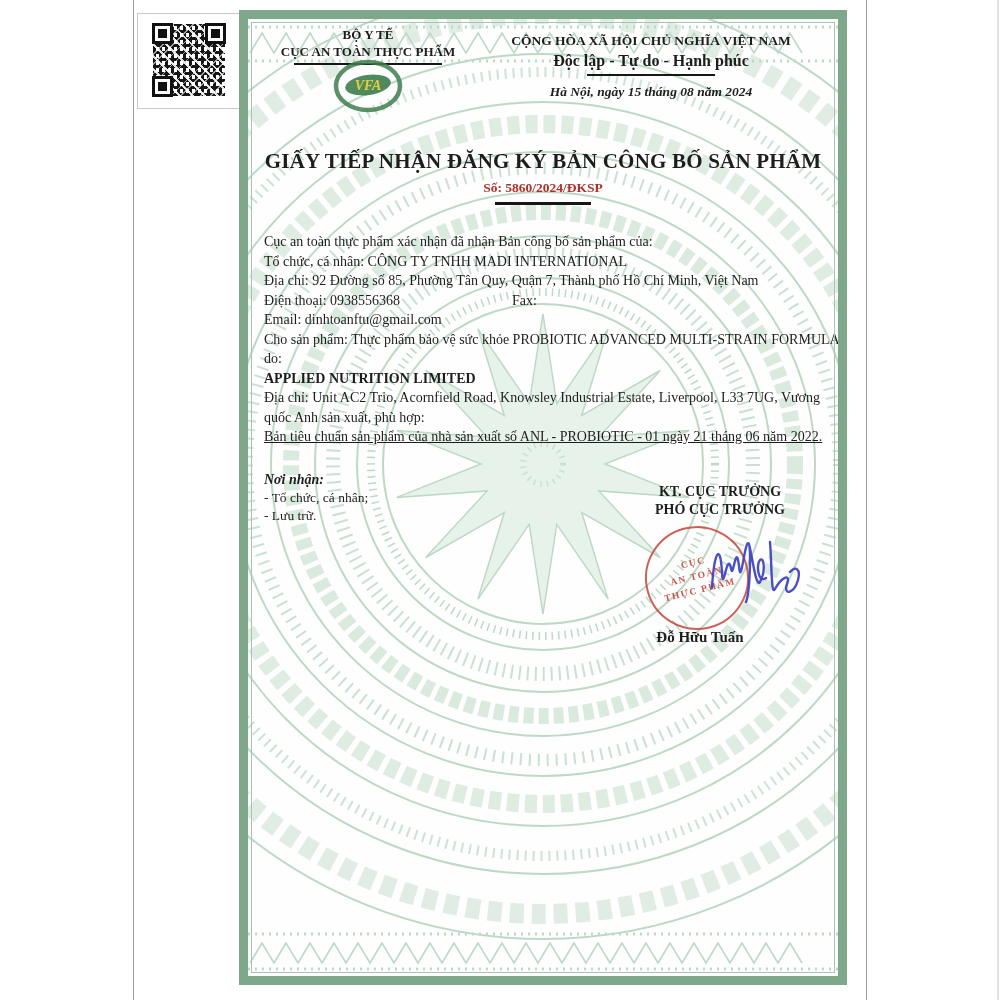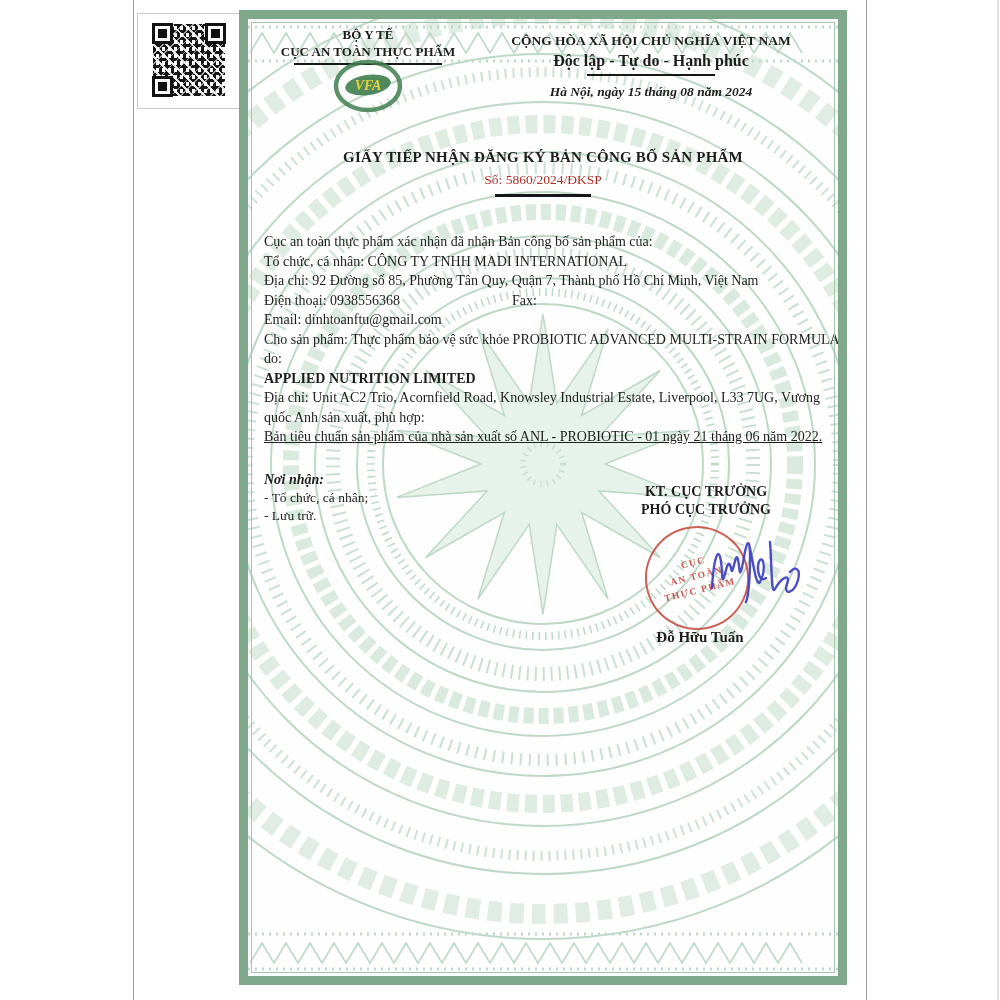--- a/index.html
+++ b/index.html
@@ -28,33 +28,33 @@
   .ctr{text-align:center;}
   .b{font-weight:bold;}
   .i{font-style:italic;}
   .hline{background:#161616;height:2px;}
   .h-left{left:20px;top:7px;width:200px;font-size:13px;line-height:17px;}
   .h-right{left:262px;top:13px;width:282px;}
   .h-right .l1{font-size:13.5px;line-height:17px;}
   .h-right .l2{font-size:16px;margin-top:3px;}
   .h-right .date{font-size:13.5px;margin-top:8px;}
   .titleblock{left:0;top:130px;width:590px;}
-  .title{font-size:15px;letter-spacing:.2px;}
-  .numb{font-size:13.5px;margin-top:6px;color:#b03028;font-weight:normal;}
+  .title{font-size:21px;letter-spacing:.2px;}
+  .numb{font-size:13.5px;margin-top:6px;color:#b03028;font-weight:bold;}
   .numline{width:96px;height:3px;background:#161616;margin:6px auto 0;}
   .body{left:16px;top:213px;width:585px;font-size:14px;line-height:19.5px;}
   .body p{margin:0;}
   .pfrow{display:flex;}
   .pfrow .ph{width:248px;}
   .just{text-align:justify;}
   .nowrap{white-space:nowrap;}
   .mt4{margin-top:4px;text-decoration:underline;} .mt6{margin-top:6px;}
   .foot-l{left:16px;top:452px;font-size:13.5px;line-height:18px;}
   .foot-l .nn{font-size:14px;}
-  .foot-r{left:338px;top:464px;width:240px;font-size:14px;line-height:18px;}
+  .foot-r{left:352px;top:464px;width:240px;font-size:14px;line-height:18px;}
   .stamp{left:397px;top:507px;width:104px;height:104px;border:2.5px solid rgba(196,69,58,.85);
          border-radius:50%;transform:rotate(-14deg);color:rgba(196,69,58,.9);
          font-size:9.5px;font-weight:bold;letter-spacing:1.5px;text-align:center;line-height:14px;
          box-sizing:border-box;padding-top:27px;}
   .signer{left:352px;top:610px;width:200px;font-size:15px;}
   .logo{left:84px;top:40px;width:72px;height:54px;}
 </style>
 </head>
 <body>
 

